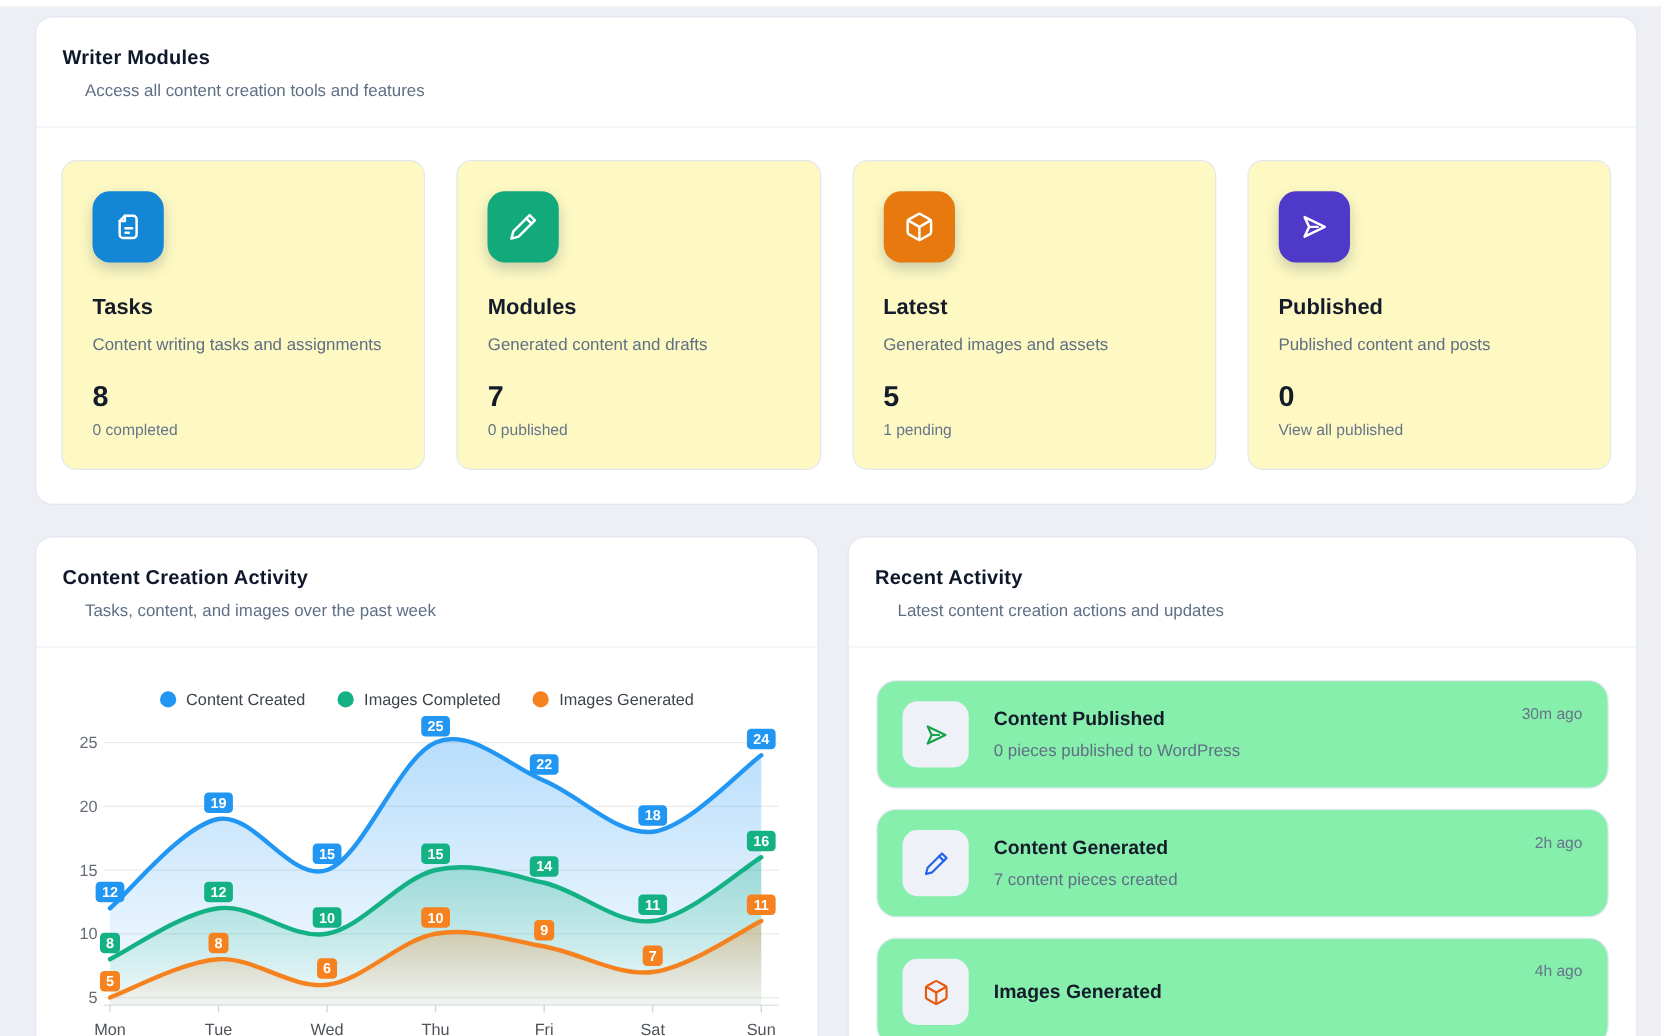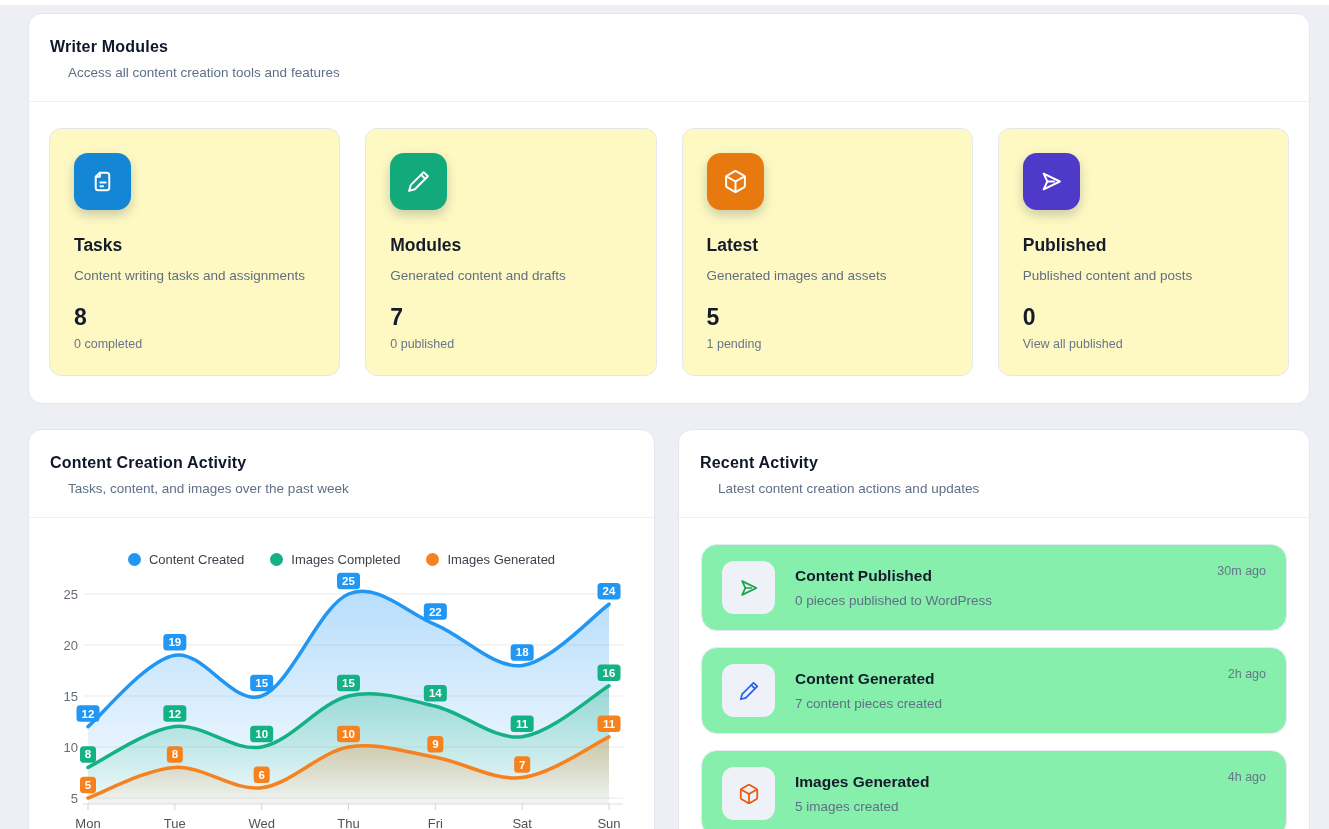--- a/index.html
+++ b/index.html
@@ -288,20 +288,19 @@
       <div class="activity-item">
         <div class="activity-icon" style="color: rgb(232, 89, 12);">
           <svg width="22" height="22" viewBox="0 0 24 24" fill="none" stroke-width="1.9" stroke-linecap="round" stroke-linejoin="round">
             <path d="M21 8a2 2 0 0 0-1-1.73l-7-4a2 2 0 0 0-2 0l-7 4A2 2 0 0 0 3 8v8a2 2 0 0 0 1 1.73l7 4a2 2 0 0 0 2 0l7-4A2 2 0 0 0 21 16Z"></path>
             <path d="m3.3 7 8.7 5 8.7-5"></path>
               <path d="M12 22V12"></path>
           </svg>
         </div>
         <div class="activity-content">
           <div class="activity-title">Images Generated</div>
-          <div class="activity-desc">5 images created</div>
         </div>
         <div class="activity-time">4h ago</div>
       </div>
 
     </div>
   </section>
 </div>
 
 </body></html>

